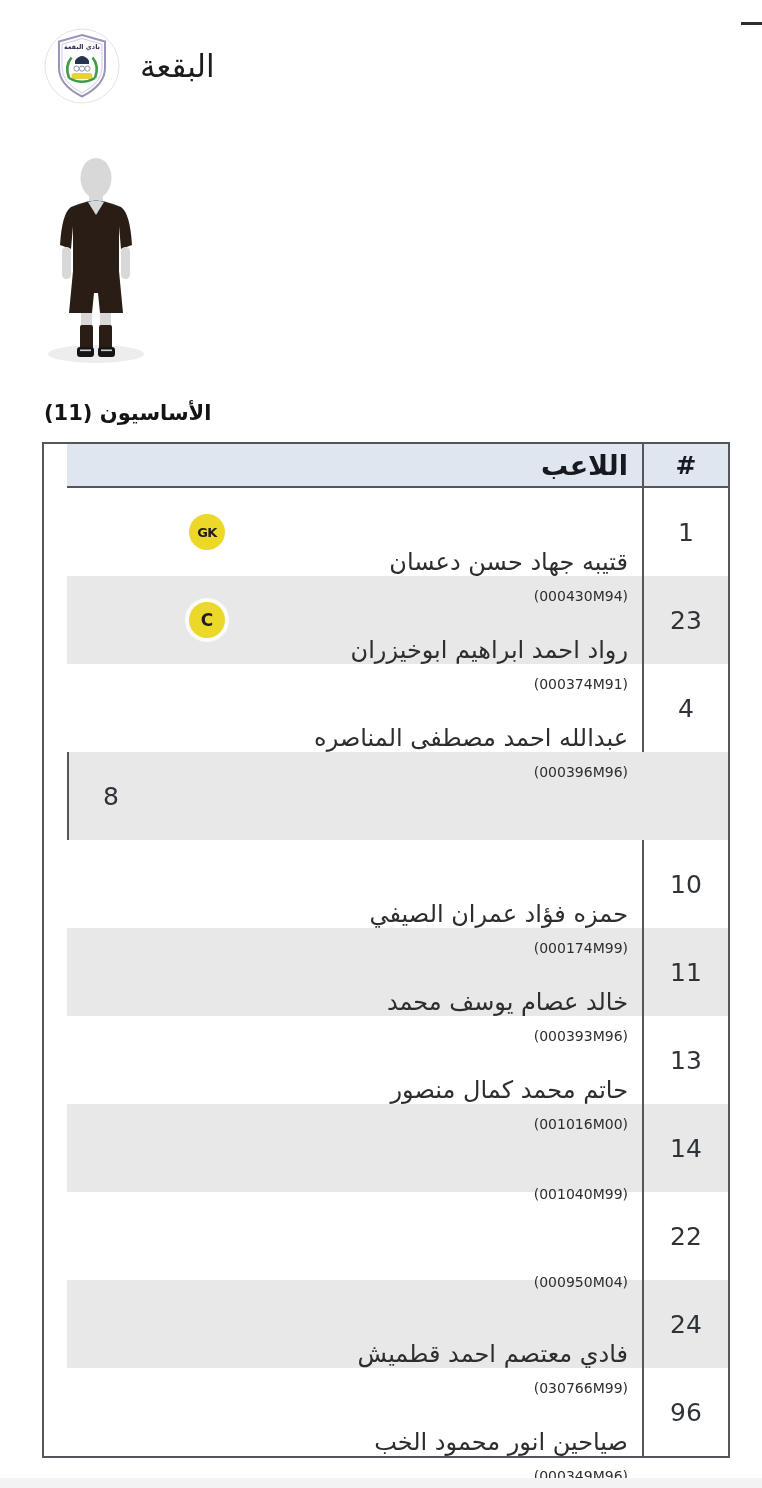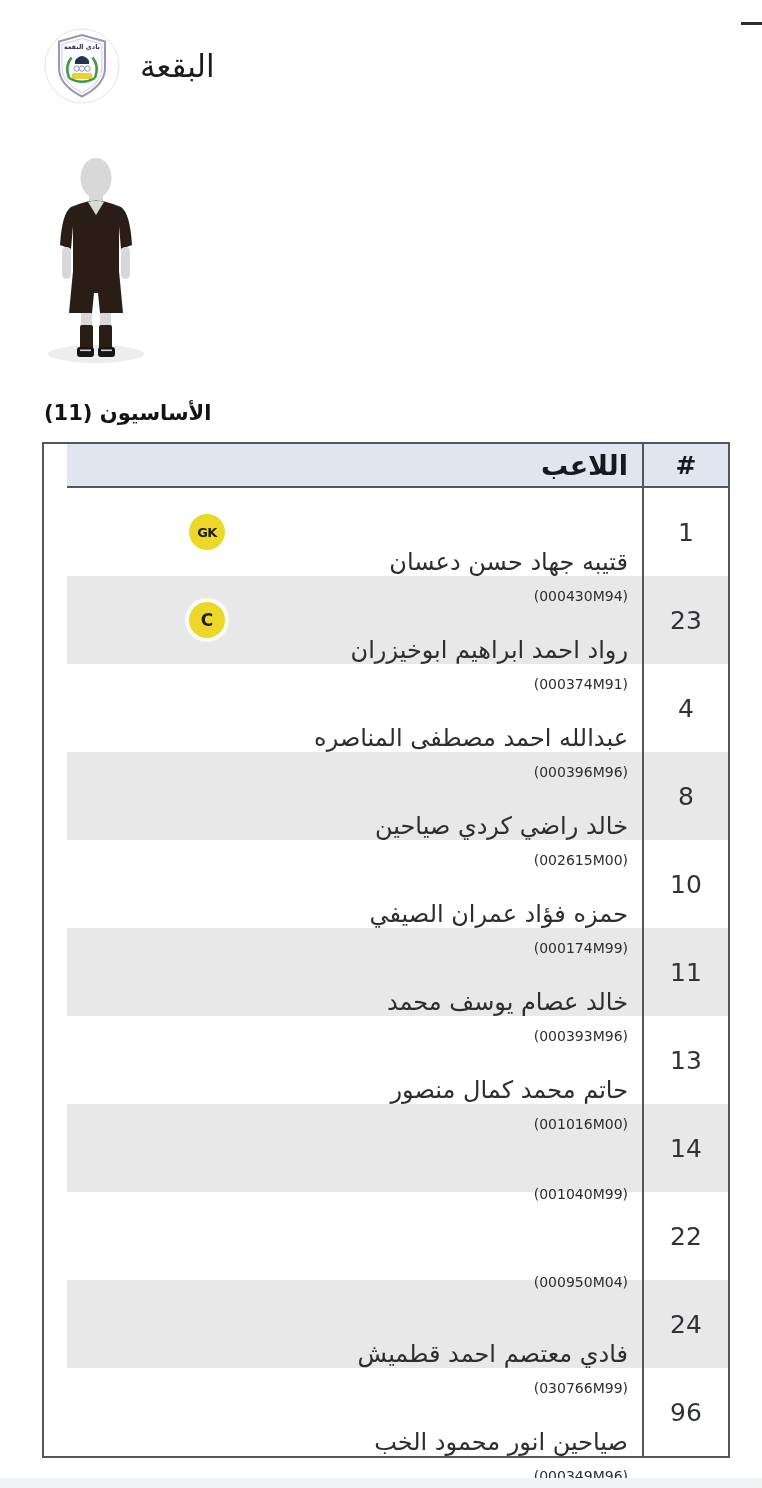--- a/index.html
+++ b/index.html
@@ -165,27 +165,20 @@
         <div class="pname">عبدالله احمد مصطفى المناصره</div>
         <div class="pid" dir="ltr">(000396M96)</div>
       </div>
     </div>
     <div class="cell-num">
       <span class="num-value">4</span>
     </div>
   </div>
 
   <div class="row alt">
-    <div class="cell-player">
-
-      <div class="name-block">
-        <div class="pname">خالد راضي كردي صياحين</div>
-        <div class="pid" dir="ltr">(002615M00)</div>
-      </div>
-    </div>
     <div class="cell-num">
       <span class="num-value">8</span>
     </div>
   </div>
 
   <div class="row">
     <div class="cell-player">
 
       <div class="name-block">
         <div class="pname">حمزه فؤاد عمران الصيفي</div>

